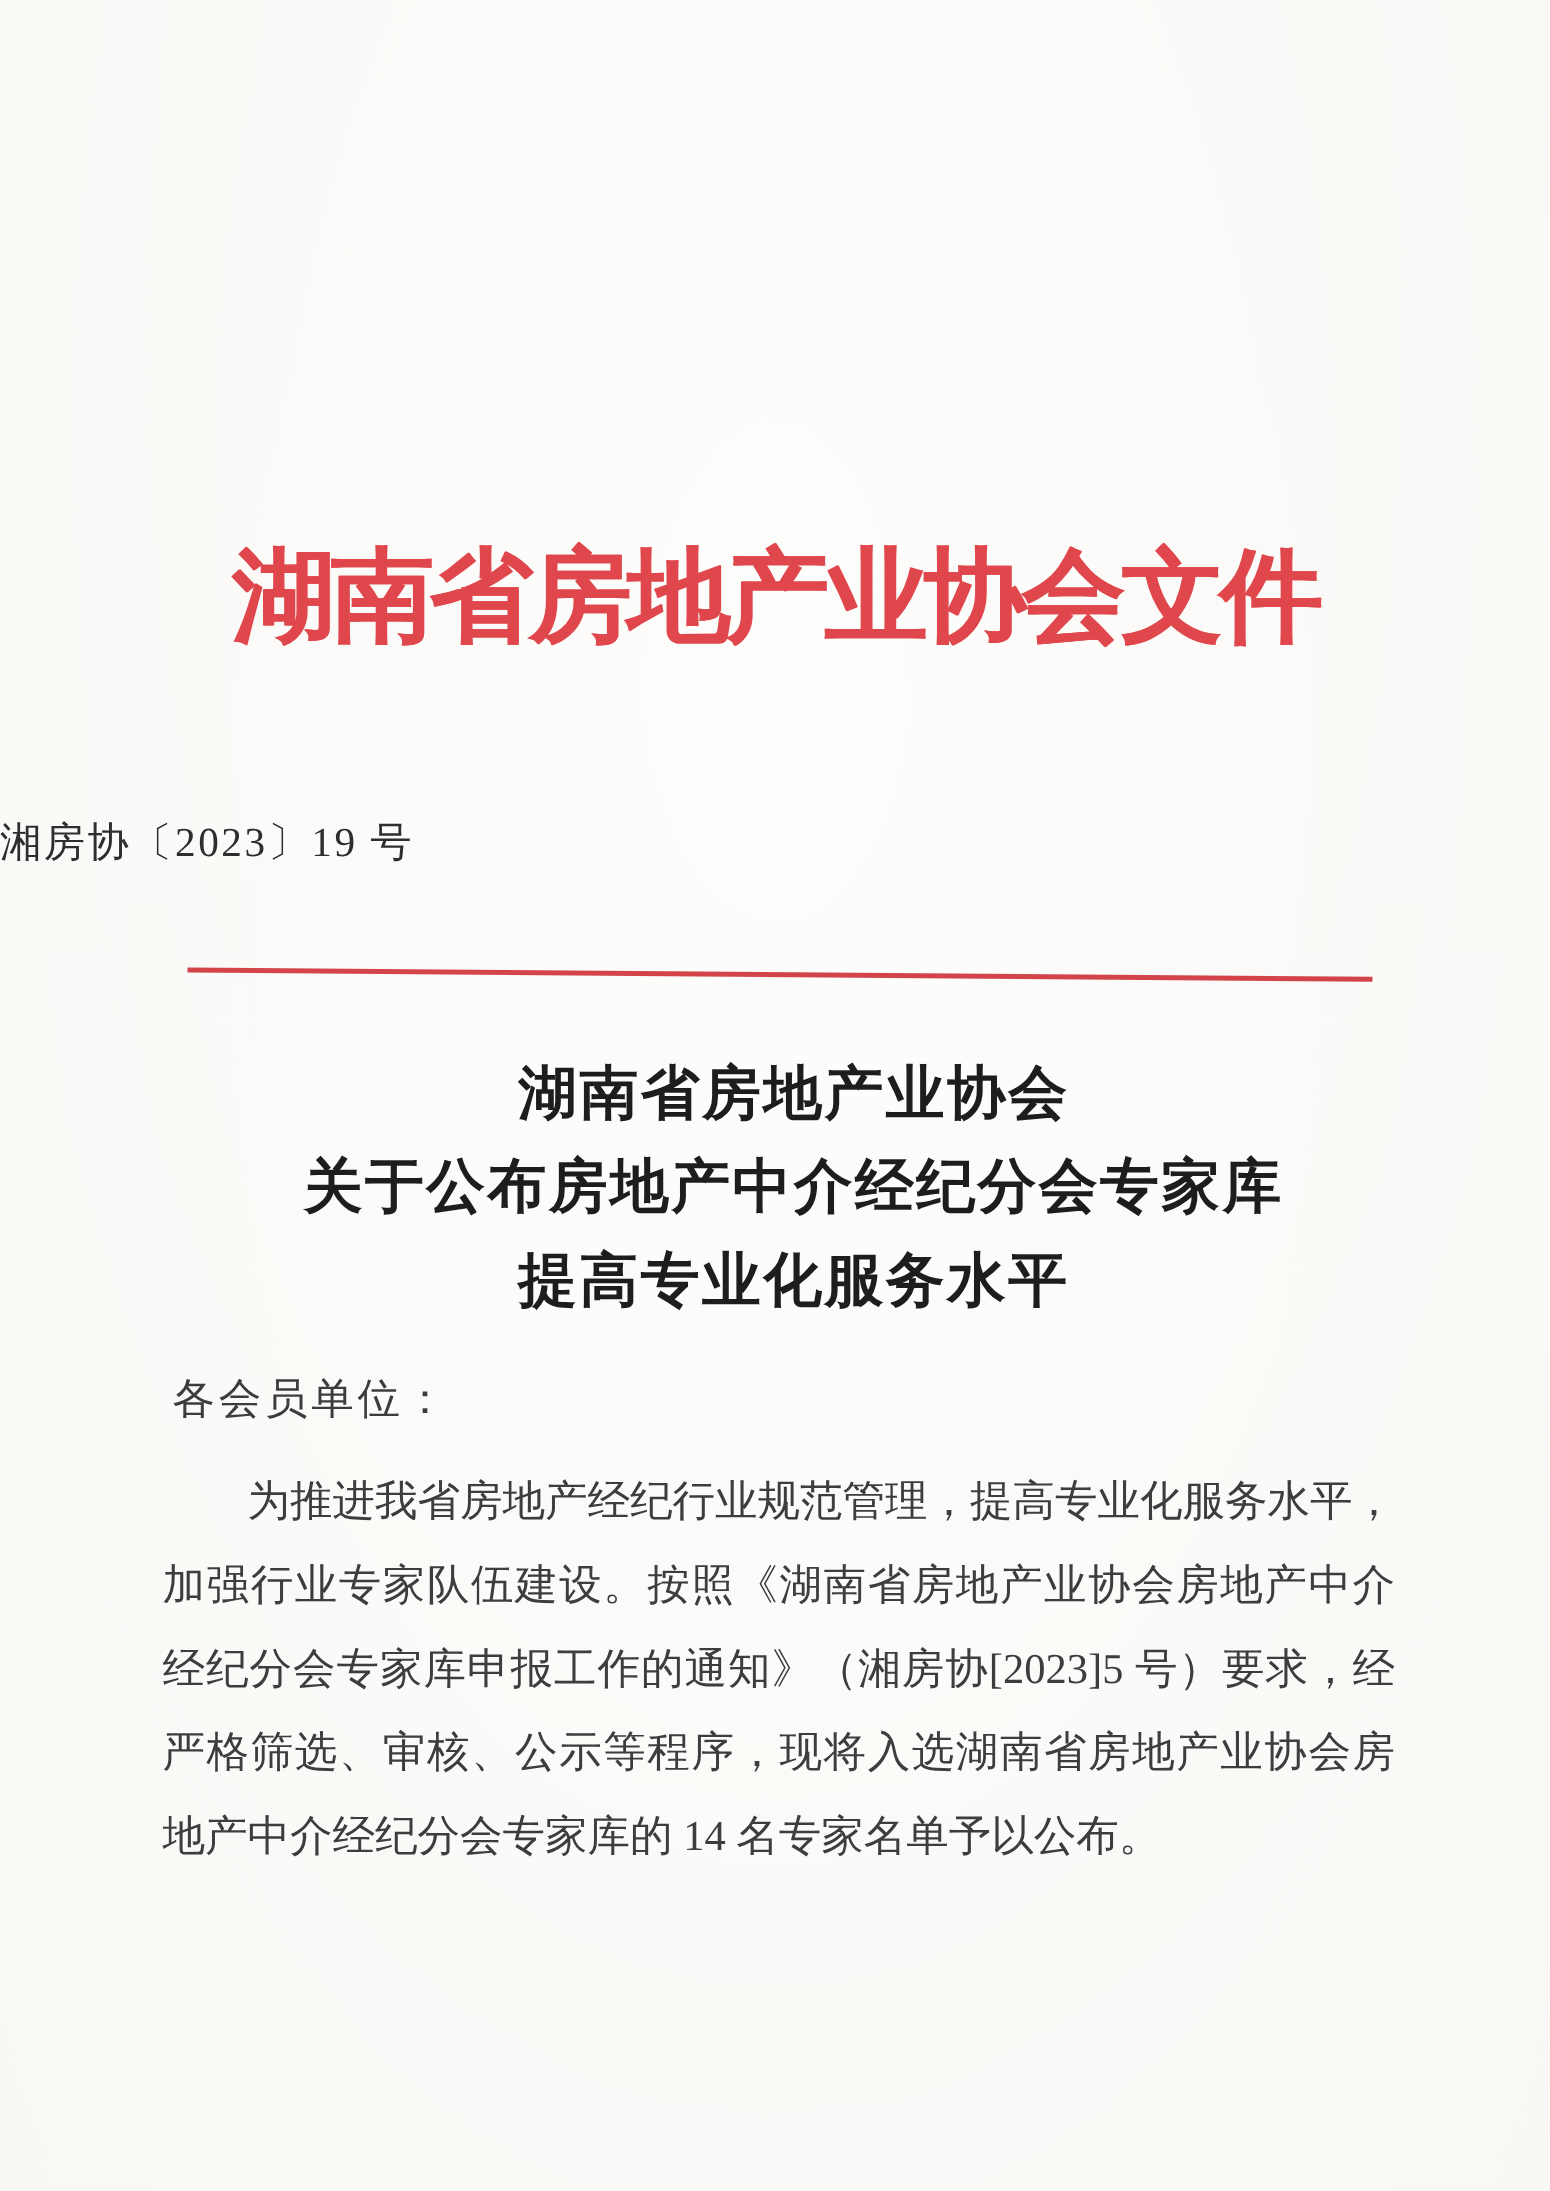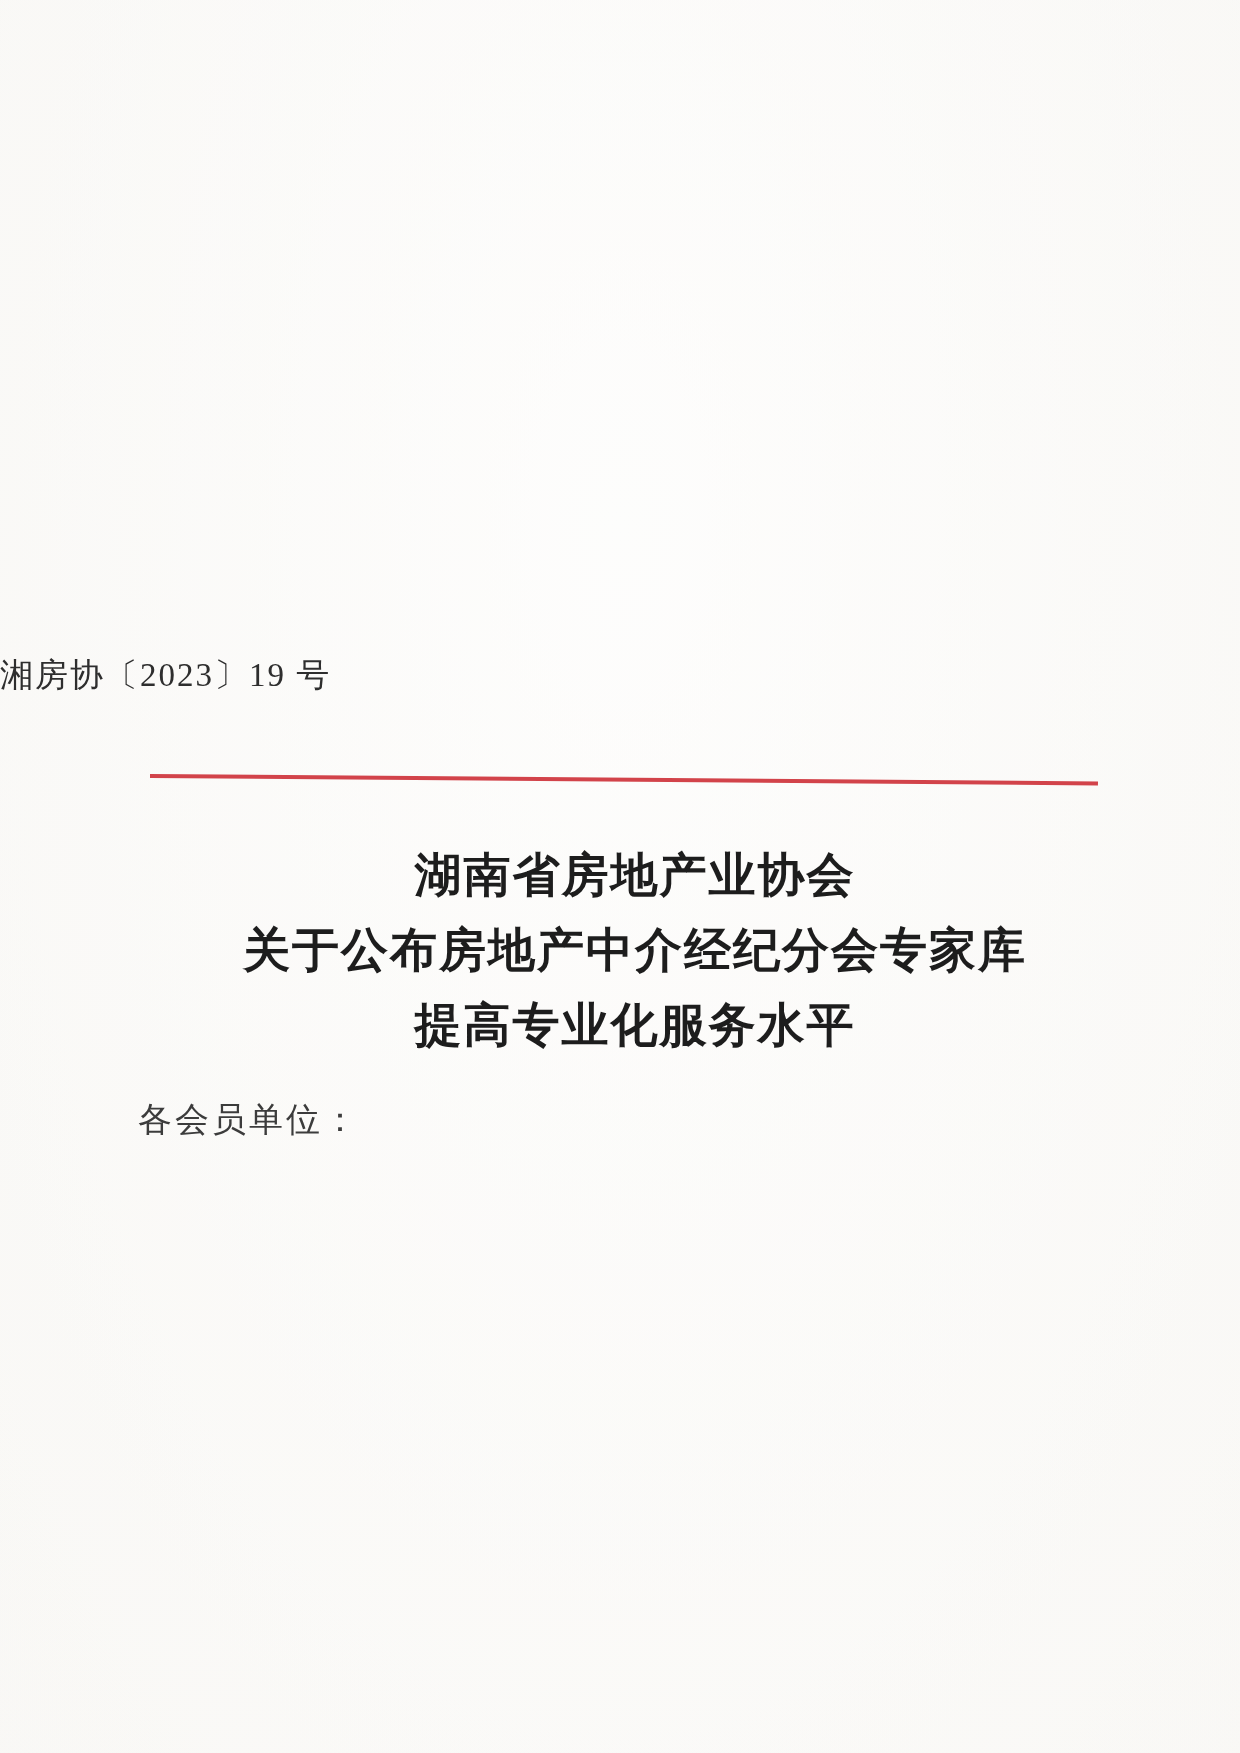--- a/index.html
+++ b/index.html
@@ -106,26 +106,34 @@
       radial-gradient(ellipse at 50% 30%, rgba(255,255,255,0.6), rgba(240,239,235,0.25)),
       linear-gradient(180deg, rgba(248,247,244,0.35), rgba(251,250,247,0.15));
   }
 </style>
 </head>
 <body>
 
 <div class="page">
   <div class="scan-tint"></div>
 
+  <div class="red-title">湖南省房地产业协会文件</div>
 
   <div class="doc-number">湘房协〔2023〕19 号</div>
 
   <div class="red-divider"></div>
 
   <div class="doc-title">
     <div>湖南省房地产业协会</div>
     <div>关于公布房地产中介经纪分会专家库</div>
     <div>提高专业化服务水平</div>
   </div>
 
   <div class="salutation">各会员单位：</div>
 
+  <div class="paragraph">
+    <div class="pline just indent">为推进我省房地产经纪行业规范管理，提高专业化服务水平，</div>
+    <div class="pline just">加强行业专家队伍建设。按照《湖南省房地产业协会房地产中介</div>
+    <div class="pline just">经纪分会专家库申报工作的通知》（湘房协[2023]5 号）要求，经</div>
+    <div class="pline just">严格筛选、审核、公示等程序，现将入选湖南省房地产业协会房</div>
+    <div class="pline">地产中介经纪分会专家库的 14 名专家名单予以公布。</div>
+  </div>
 </div>
 
 </body></html>

